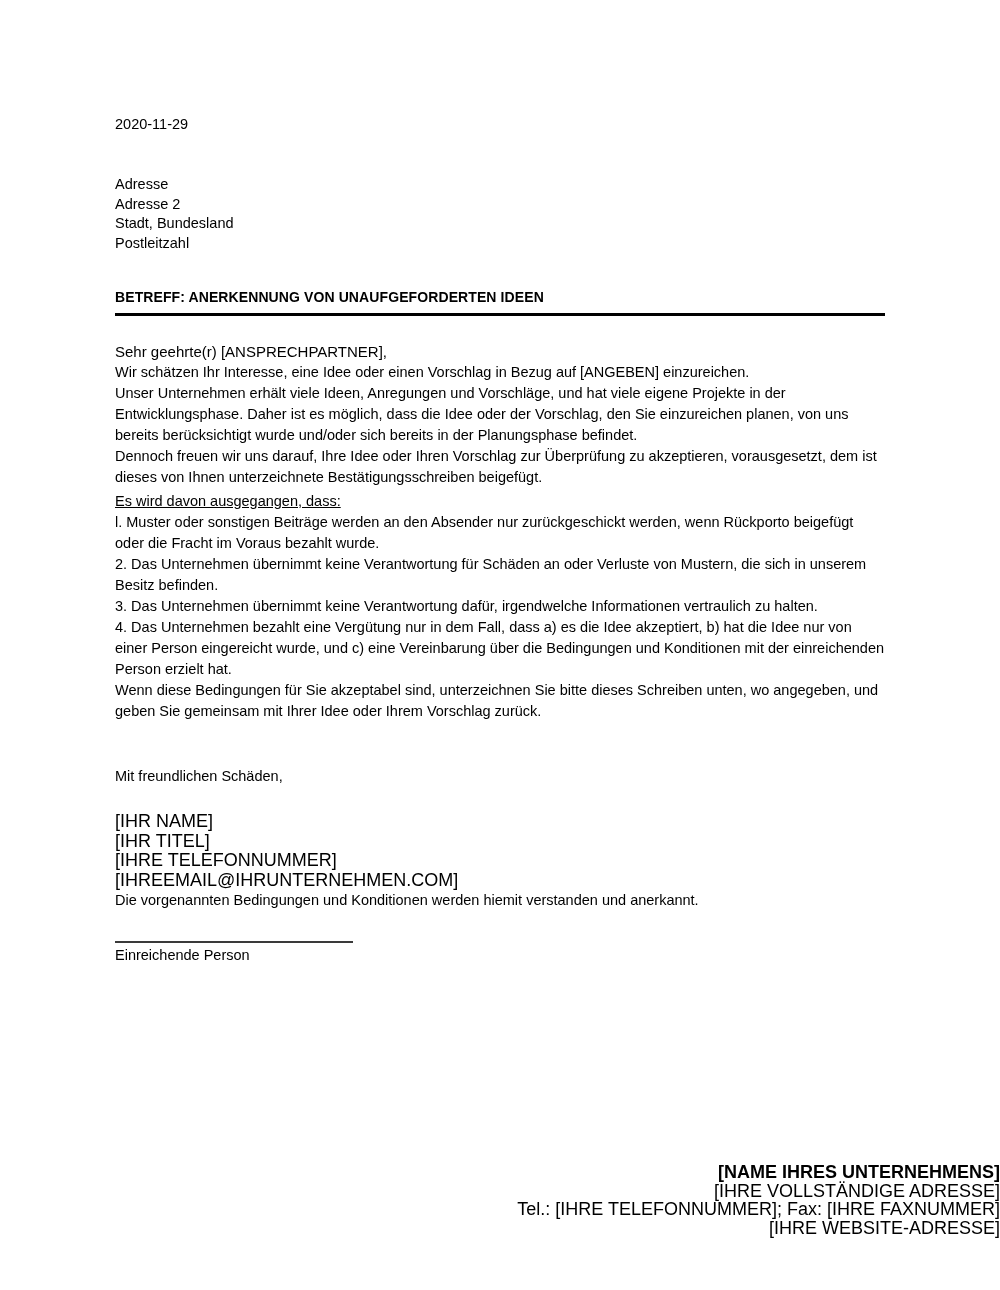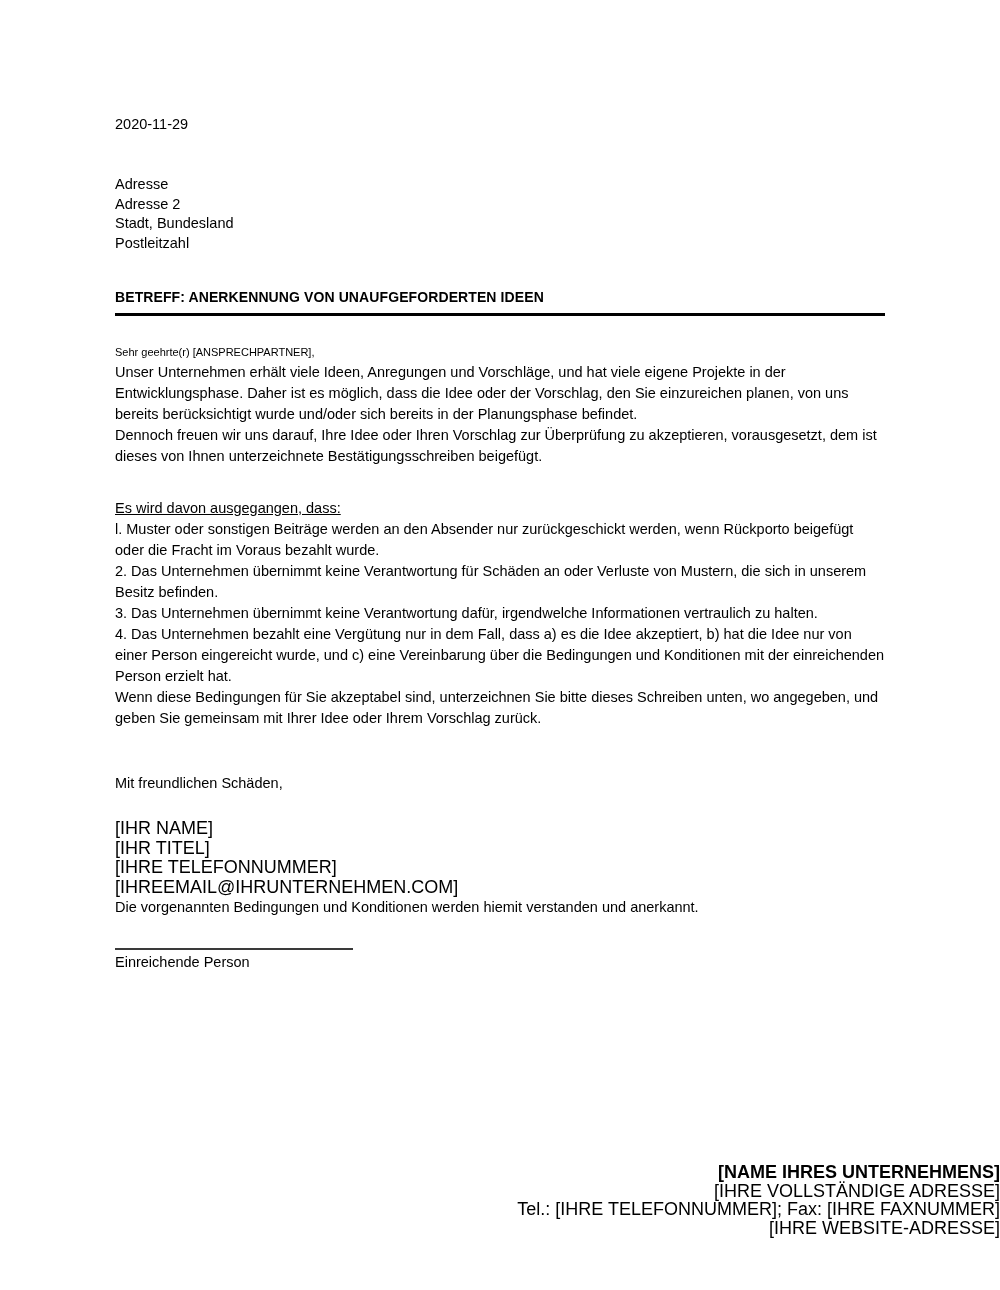--- a/index.html
+++ b/index.html
@@ -49,31 +49,31 @@
     line-height: 20px;
   }
   .rule {
     margin-top: 6px;
     width: 770px;
     height: 3px;
     background: #000000;
   }
   .salutation {
     margin-top: 26px;
-    font-size: 11px;
+    font-size: 15px;
     line-height: 20px;
   }
   p.body-text {
     margin: 0;
     font-size: 14.5px;
     line-height: 21px;
     text-align: left;
   }
   .gap-lg { margin-top: 34px; }
-  .gap-md { margin-top: 31px; }
+  .gap-md { margin-top: 3px; }
   .gap-sm { margin-top: 14px; }
   .gap-xl { margin-top: 44px; }
 
   .underline-heading {
     margin: 0;
     font-size: 14.5px;
     line-height: 21px;
     text-decoration: underline;
     display: inline-block;
   }
@@ -125,20 +125,21 @@
       <div>Adresse 2</div>
       <div>Stadt, Bundesland</div>
       <div>Postleitzahl</div>
     </div>
 
     <div class="subject">BETREFF: ANERKENNUNG VON UNAUFGEFORDERTEN IDEEN</div>
     <div class="rule"></div>
 
     <div class="salutation">Sehr geehrte(r) [ANSPRECHPARTNER],</div>
 
+    <p class="body-text gap-lg">Wir schätzen Ihr Interesse, eine Idee oder einen Vorschlag in Bezug auf [ANGEBEN] einzureichen.</p>
 
     <p class="body-text gap-md">Unser Unternehmen erhält viele Ideen, Anregungen und Vorschläge, und hat viele eigene Projekte in der Entwicklungsphase. Daher ist es möglich, dass die Idee oder der Vorschlag, den Sie einzureichen planen, von uns bereits berücksichtigt wurde und/oder sich bereits in der Planungsphase befindet.</p>
 
     <p class="body-text gap-md">Dennoch freuen wir uns darauf, Ihre Idee oder Ihren Vorschlag zur Überprüfung zu akzeptieren, vorausgesetzt, dem ist dieses von Ihnen unterzeichnete Bestätigungsschreiben beigefügt.</p>
 
     <div class="gap-md">
       <span class="underline-heading">Es wird davon ausgegangen, dass:</span>
     </div>
 
     <p class="body-text gap-md">l. Muster oder sonstigen Beiträge werden an den Absender nur zurückgeschickt werden, wenn Rückporto beigefügt oder die Fracht im Voraus bezahlt wurde.</p>

